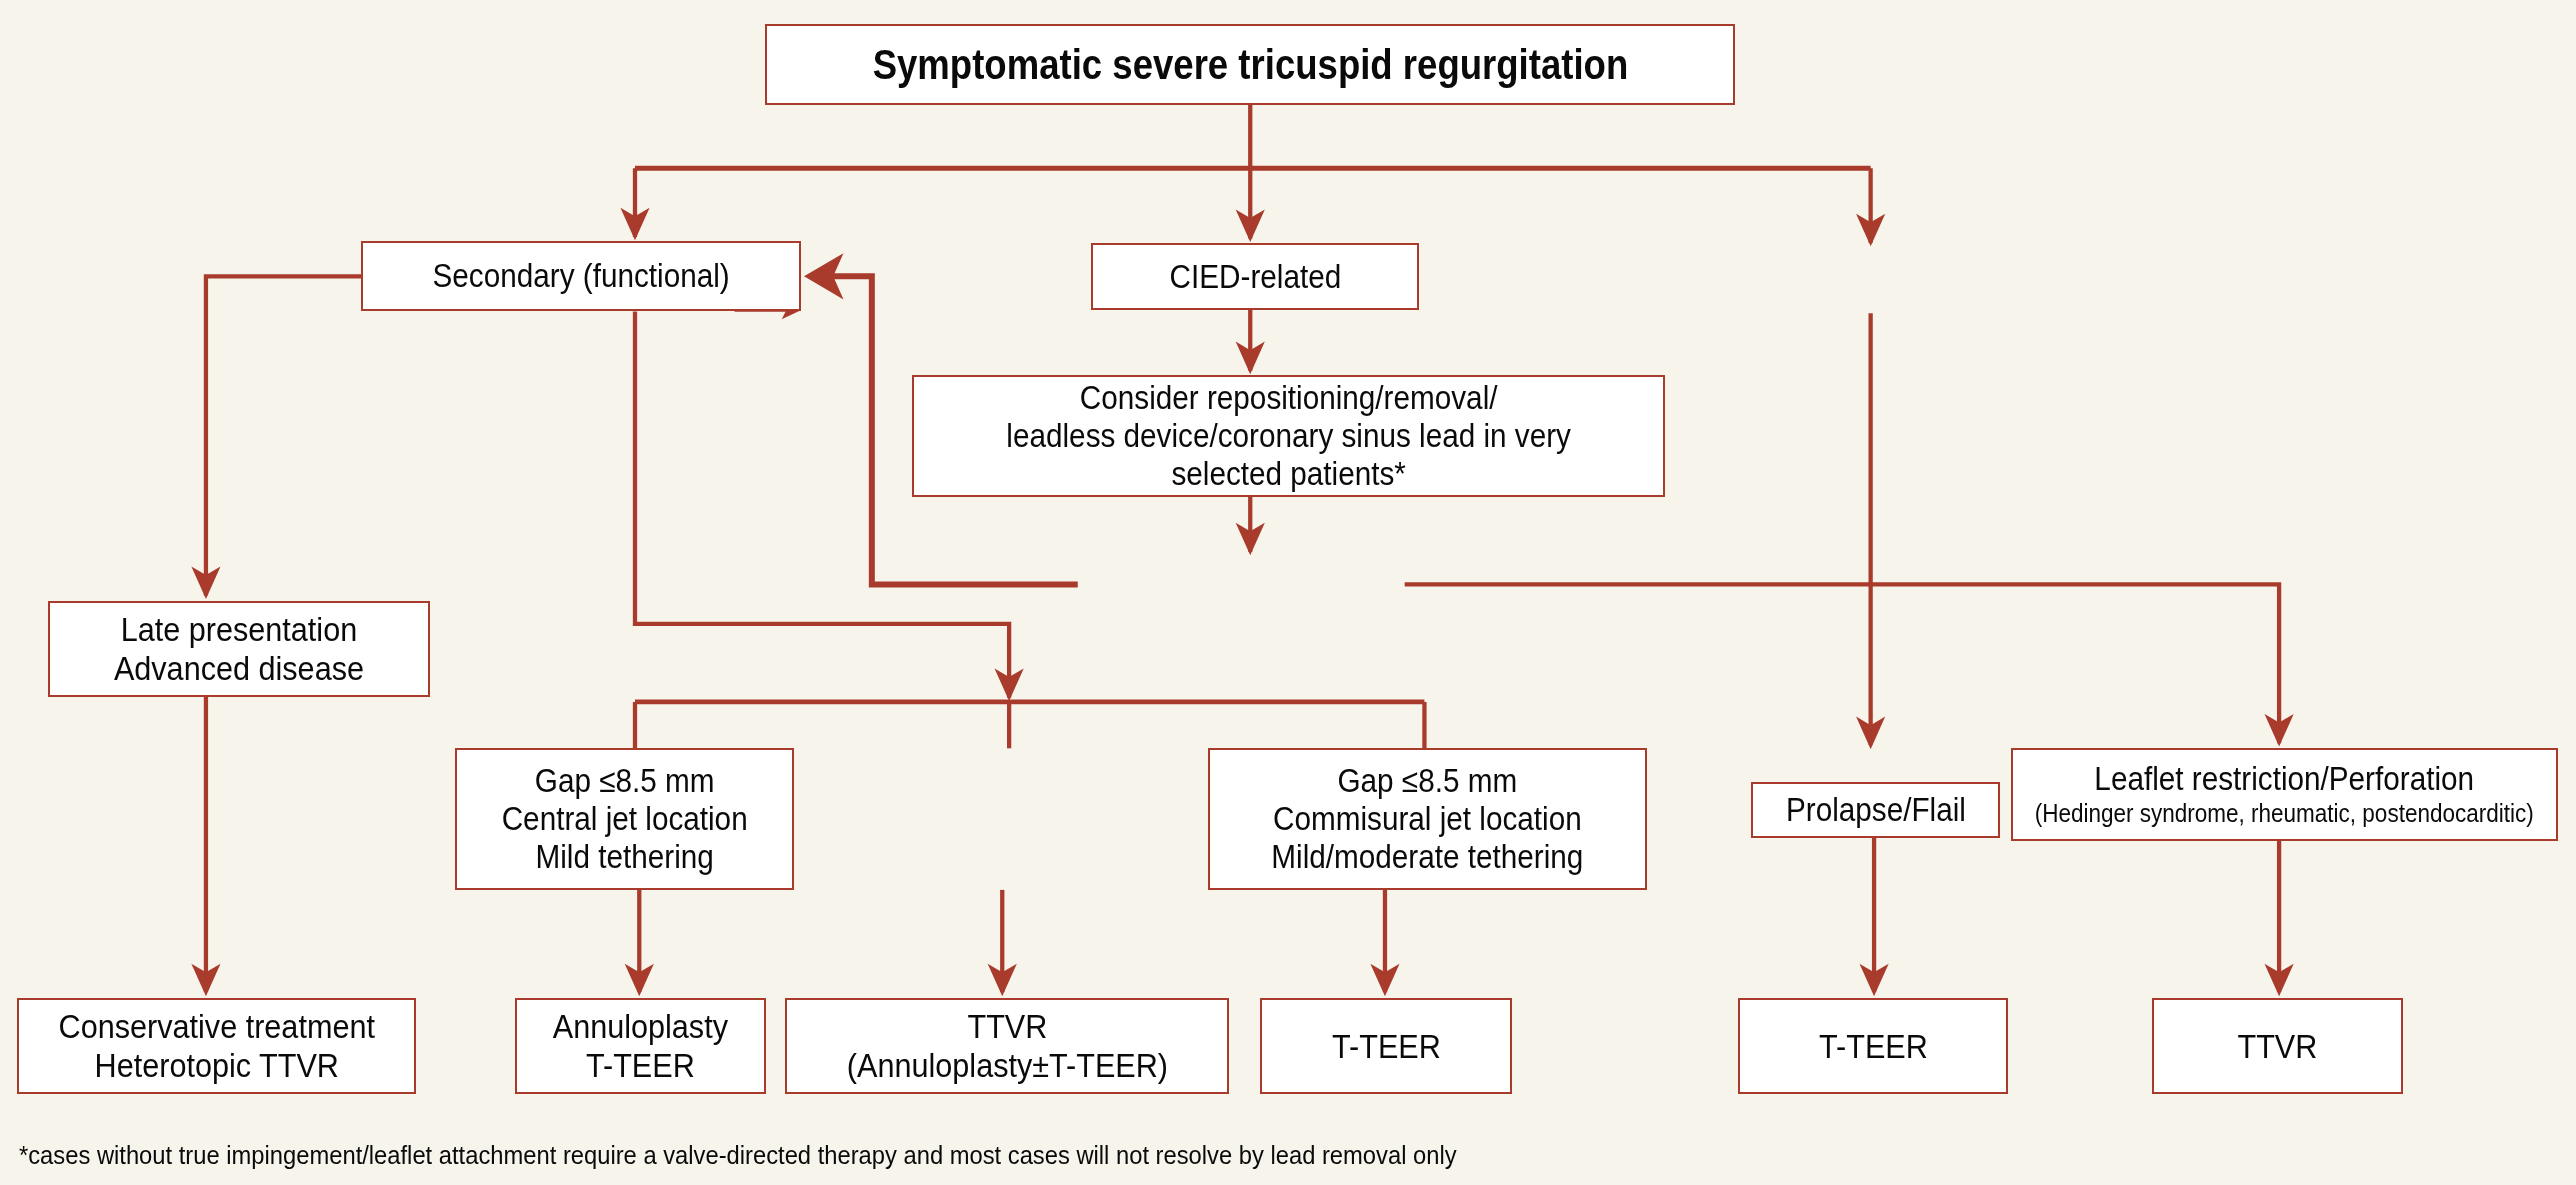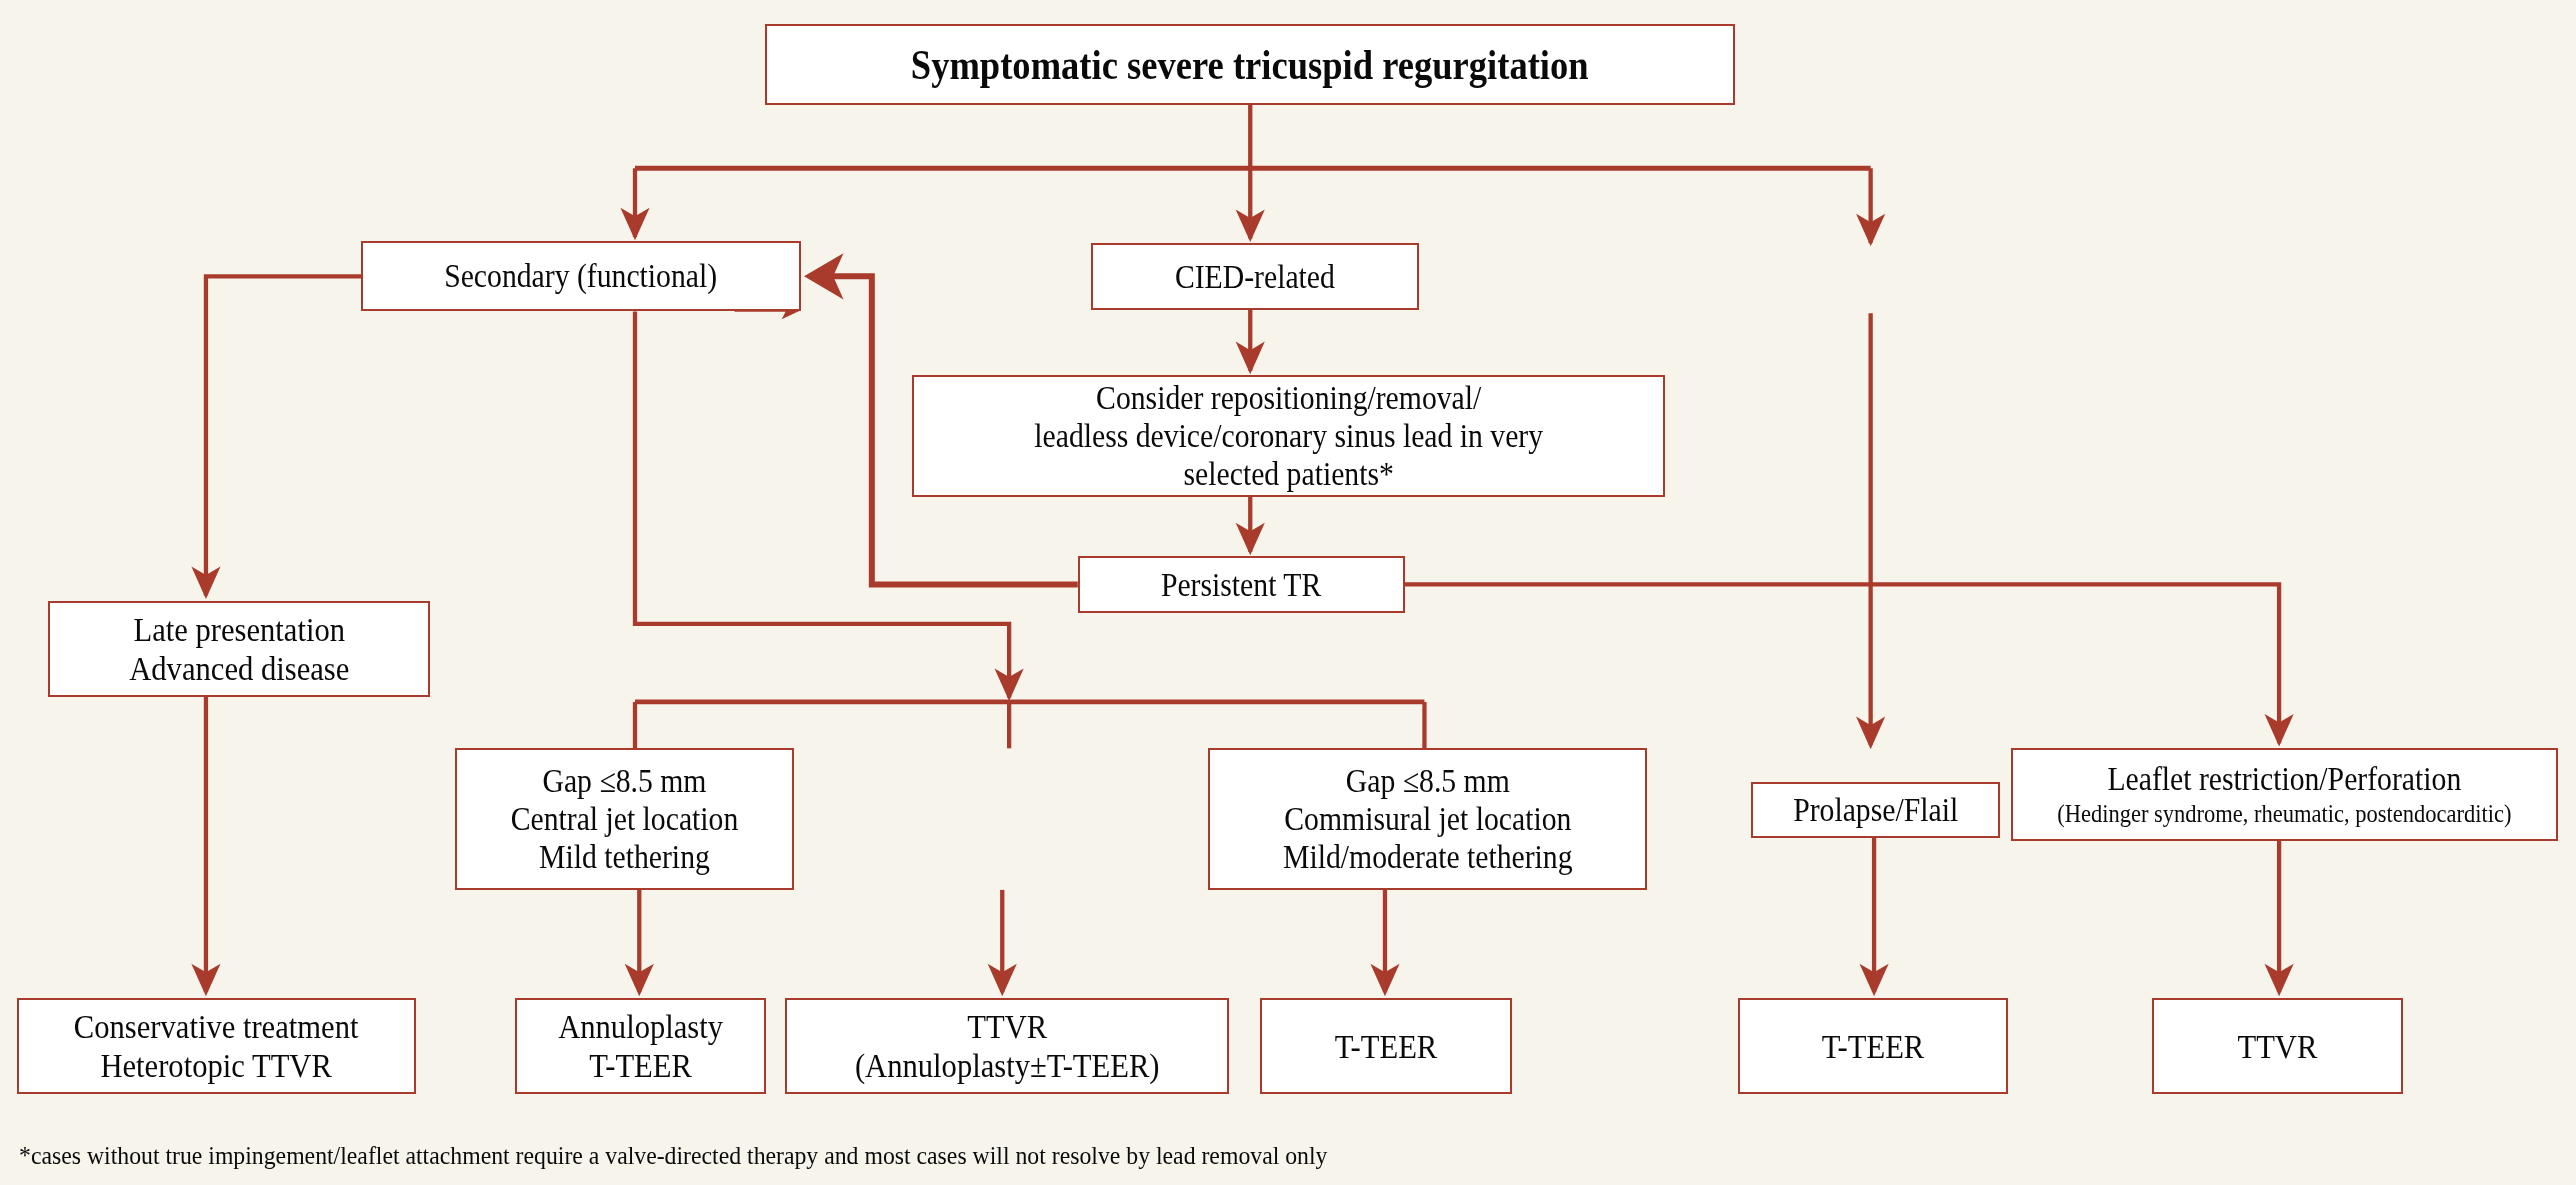--- a/index.html
+++ b/index.html
@@ -5,21 +5,21 @@
   :root{
     --accent:#A93B2C;
     --background:#F7F4EB;
     --box-fill:#FFFFFF;
     --text:#0A0A0A;
   }
   html,body{margin:0;padding:0;background:var(--background);}
   #stage{
     position:relative;width:2576px;height:1186px;
     background:var(--background);
-    font-family:Liberation Serif, serif;
+    font-family:Liberation Sans, sans-serif;
     color:var(--text);
     overflow:hidden;
   }
   #wires{position:absolute;left:0;top:0;z-index:0;}
   #wires .ln{stroke:var(--accent);fill:none;}
   #wires .ah{fill:var(--accent);stroke:none;}
   .node{
     position:absolute;z-index:1;box-sizing:border-box;
     background:var(--box-fill);
     border:2.6px solid var(--accent);
@@ -121,25 +121,20 @@
 
 
   <div class="node" style="left:912px;top:375px;width:753px;height:122px">
     <div class="txt">
       <span>Consider repositioning/removal/</span>
       <span>leadless device/coronary sinus lead in very</span>
       <span>selected patients*</span>
     </div>
   </div>
 
-  <div class="node" style="left:1078px;top:556px;width:327px;height:57px">
-    <div class="txt">
-        <span>Persistent TR</span>
-      </div>
-  </div>
 
   <div class="node big" style="left:48px;top:601px;width:382px;height:96px">
     <div class="txt">
       <span>Late presentation</span>
       <span>Advanced disease</span>
     </div>
   </div>
 
   <div class="node" style="left:455px;top:748px;width:339px;height:142px">
     <div class="txt">

